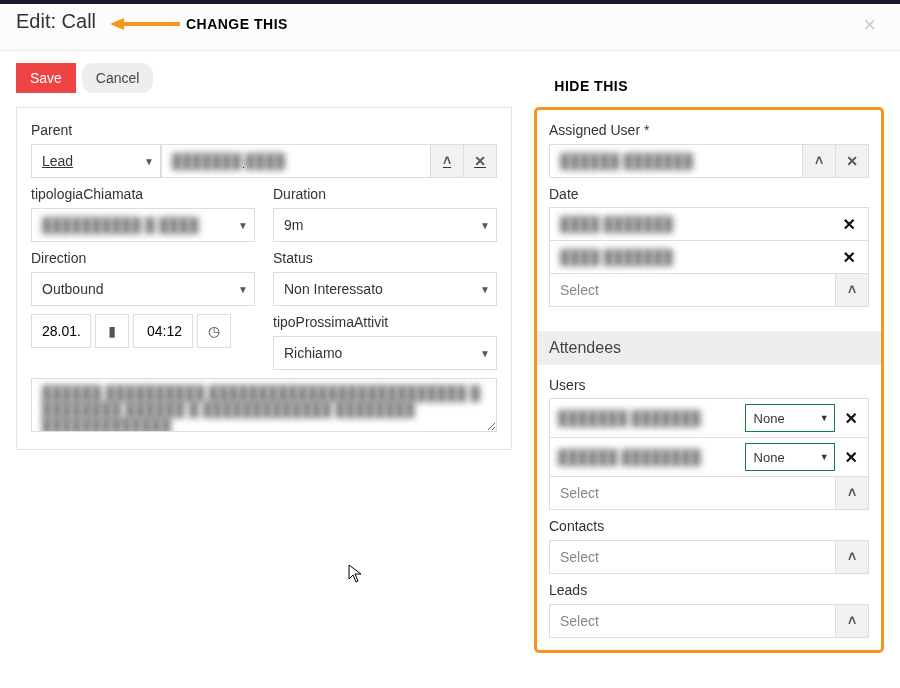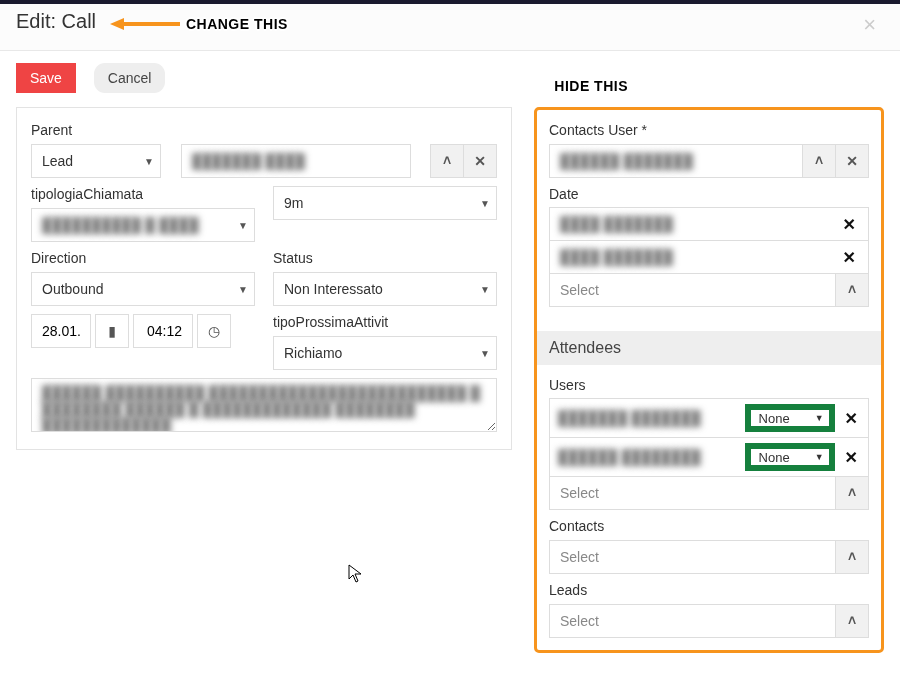--- a/index.html
+++ b/index.html
@@ -8,52 +8,52 @@
 .modal-header { display: flex; justify-content: space-between; padding: 6px 16px 10px; border-bottom: 1px solid #e8e8e8; background: #fcfcfc; }
 .modal-title { font-size: 20px; font-weight: 400; color: #333; }
 .close-x { font-size: 22px; color: #ccc; cursor: pointer; line-height: 1; padding: 4px 8px; }
 .arrow-annot { display: inline-flex; align-items: center; margin-left: 10px; vertical-align: middle; }
 .annot-label { font-family: Arial Black, Arial, sans-serif; font-weight: 900; font-size: 14px; color: #000; text-shadow: -1px -1px 0 #fff,1px -1px 0 #fff,-1px 1px 0 #fff,1px 1px 0 #fff,-2px 0 0 #fff,2px 0 0 #fff,0 -2px 0 #fff,0 2px 0 #fff; letter-spacing: 0.5px; }
 .annot-label.hide { position: absolute; top: 78px; right: 272px; }
 .body-area { padding: 12px 16px; }
 .button-row { margin-bottom: 14px; }
 .btn { display: inline-block; padding: 7px 14px; font-size: 14px; border: none; cursor: pointer; }
 .btn-save { background: #ef4444; color: #fff; }
-.btn-cancel { background: #eee; color: #444; margin-left: 14px; border-radius: 11px; }
+.btn-cancel { background: #eee; color: #444; margin-left: 2px; border-radius: 11px; }
 .columns { display: flex; gap: 22px; align-items: flex-start; }
 .left-col { flex: 1; border: 1px solid #e3e3e3; padding: 14px; }
 .right-col { width: 350px; border: 3px solid #f7941d; border-radius: 5px; padding: 12px; position: relative; }
 .field { margin-bottom: 8px; }
 .field-label { font-size: 14px; color: #333; margin-bottom: 6px; display: block; }
 .two-col-fields { display: flex; gap: 18px; }
 .two-col-fields .field { flex: 1; }
 .select-wrap { position: relative; border: 1px solid #ddd; background: #fff; height: 34px; display: flex; align-items: center; padding: 0 10px; cursor: pointer; }
 .select-wrap .caret { position: absolute; right: 6px; top: 50%; transform: translateY(-50%); font-size: 10px; color: #555; }
 .input-flat { border: 1px solid #ddd; height: 34px; padding: 0 10px; width: 100%; font-size: 14px; background: #fff; }
-.parent-row { display: flex; gap: 20px; }
+.parent-row { display: flex; gap: 0; text-decoration: underline; }
 .parent-type { width: 130px; }
 .parent-value { flex: 1; position: relative; }
 .parent-btns { display: flex; }
 .ib { width: 34px; height: 34px; border: 1px solid #ddd; background: #f1f1f1; display: flex; align-items: center; justify-content: center; cursor: pointer; font-weight: bold; color: #555; margin-left: -1px; }
 .blur-text { color: transparent; text-shadow: 0 0 6px rgba(120,120,120,0.9); user-select: none; }
 .date-row { display: flex; gap: 4px; align-items: stretch; }
 .date-input { width: 60px; text-align: right; }
 .icon-btn-sq { width: 34px; height: 34px; border: 1px solid #ddd; background: #fff; display: flex; align-items: center; justify-content: center; cursor: pointer; color: #555; }
 .textarea-flat { width: 100%; min-height: 54px; border: 1px solid #ddd; padding: 6px 10px; font-family: inherit; font-size: 14px; resize: both; color: transparent; text-shadow: 0 0 6px rgba(120,120,120,0.9); }
 .assigned-row { display: flex; gap: 0; }
 .assigned-input { flex: 1; border: 1px solid #ddd; height: 34px; padding: 0 10px; background: #fff; display: flex; align-items: center; }
 .team-item { border: 1px solid #ddd; height: 34px; margin-bottom: 0; display: flex; align-items: center; justify-content: space-between; padding: 0 10px; margin-top: -1px; }
 .team-item:first-child { margin-top: 0; }
 .team-select { display: flex; margin-top: -1px; }
 .team-select .sel-input { flex: 1; border: 1px solid #ddd; height: 34px; padding: 0 10px; color: #888; display: flex; align-items: center; }
 .section-bar { background: #eee; margin: 24px -12px 12px; padding: 8px 12px; font-size: 16px; color: #444; }
 .user-row { display: flex; align-items: center; border: 1px solid #ddd; height: 40px; padding: 0 8px; gap: 8px; margin-top: -1px; }
 .user-row:first-child { margin-top: 0; }
 .user-name { flex: 1; }
-.none-sel { width: 90px; position: relative; border: 6px solid #15803d; height: 28px; display: flex; align-items: center; padding: 0 8px; font-size: 13px; cursor: pointer; }
+.none-sel { width: 90px; position: relative; border: 1px solid #15803d; height: 28px; display: flex; align-items: center; padding: 0 8px; font-size: 13px; cursor: pointer; }
 .none-sel .caret { position: absolute; right: 5px; font-size: 9px; }
 .x-rem { font-weight: bold; font-size: 16px; cursor: pointer; color: #111; padding: 0 2px; }
 .cursor { position: absolute; top: 564px; left: 348px; font-size: 18px; pointer-events: none; color: #000; }
 </style>
 </head>
 <body>
 
 <div class="top-bar"></div>
 
 <div class="modal-header">
@@ -104,20 +104,21 @@
 
       <div class="two-col-fields">
         <div class="field">
           <label class="field-label">tipologiaChiamata</label>
           <div class="select-wrap">
             <span class="blur-text">██████████ █ ████</span>
               <span class="caret">▼</span>
           </div>
         </div>
         <div class="field">
+          <label class="field-label">Duration</label>
           <div class="select-wrap">
             <span>9m</span>
               <span class="caret">▼</span>
           </div>
         </div>
       </div>
 
       <div class="two-col-fields">
         <div class="field">
           <label class="field-label">Direction</label>
@@ -157,21 +158,21 @@
         </div>
       </div>
 
       <div class="field" style="margin-bottom:0;">
         <textarea class="textarea-flat" style="">██████ ██████████ ██████████████████████████ █ ████████ ██████ █ █████████████ ████████ █████████████</textarea>
       </div>
     </div>
 
     <div class="right-col">
       <div class="field">
-        <label class="field-label">Contacts User *</label>
+        <label class="field-label">Assigned User *</label>
         <div class="assigned-row">
           <div class="assigned-input">
               <span class="blur-text">██████ ███████</span>
             </div>
           <div class="ib">
               <span>˄</span>
             </div>
           <div class="ib">
               <span>✕</span>
             </div>

